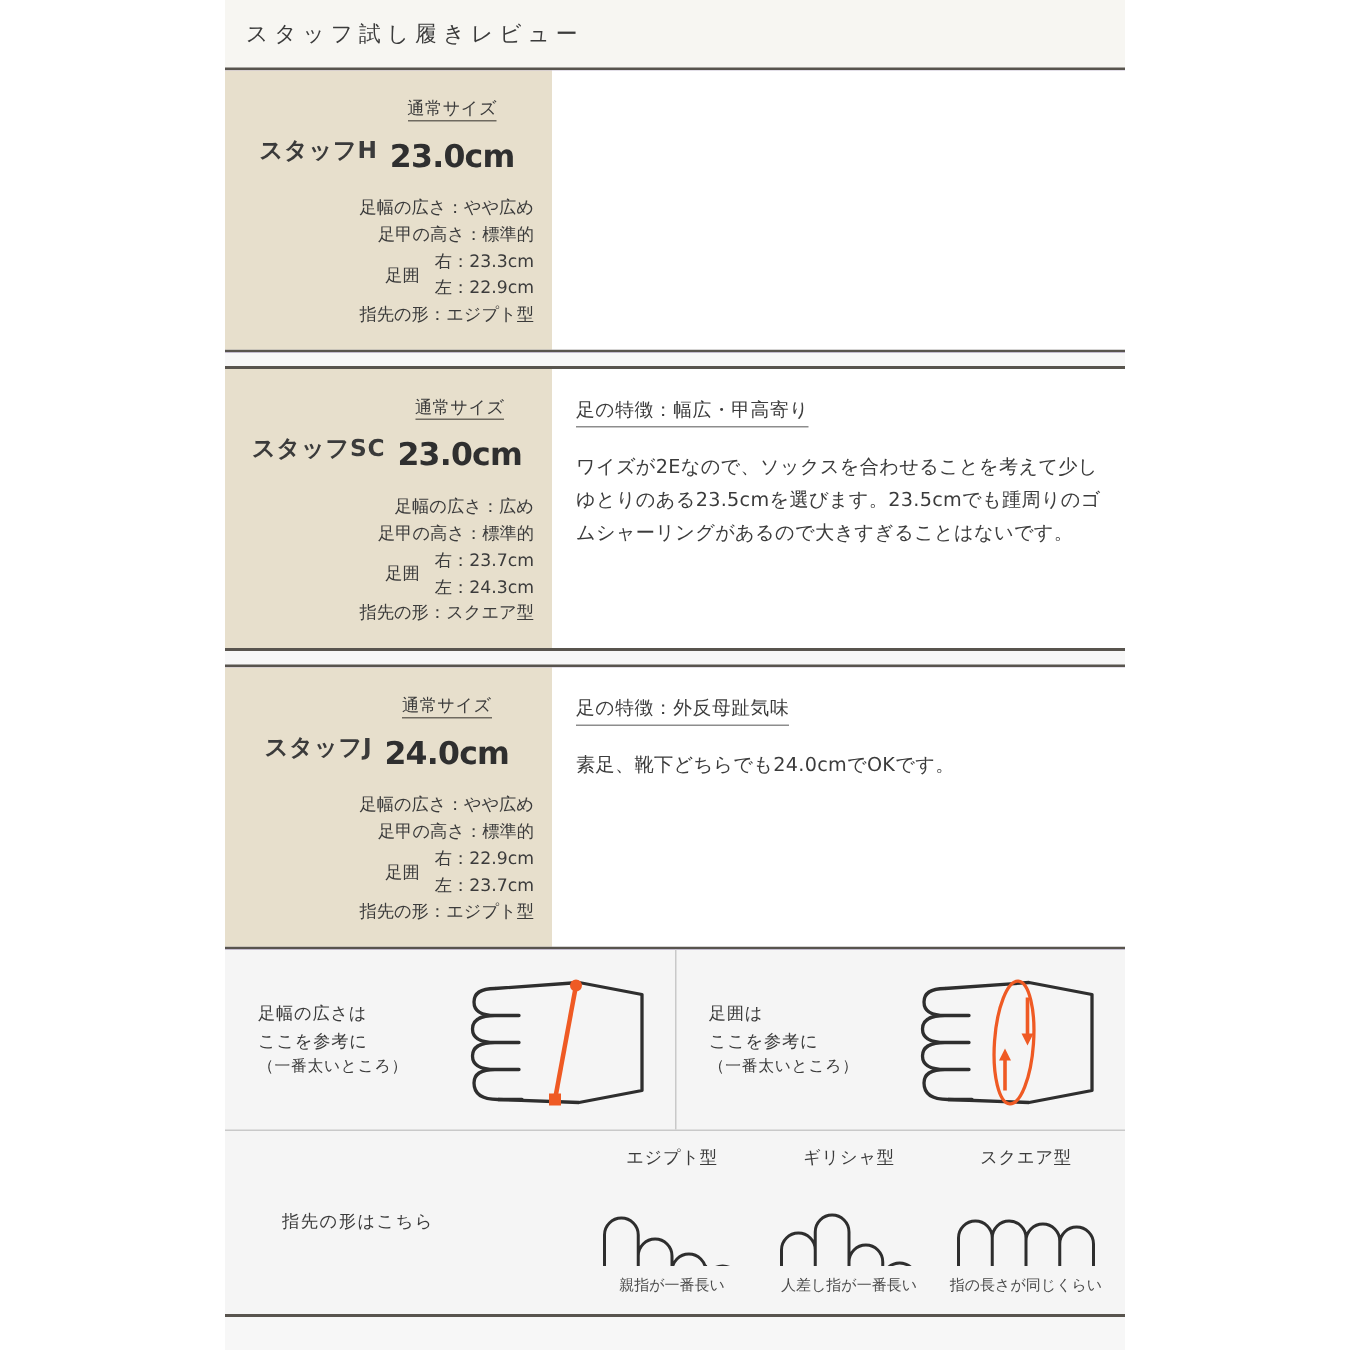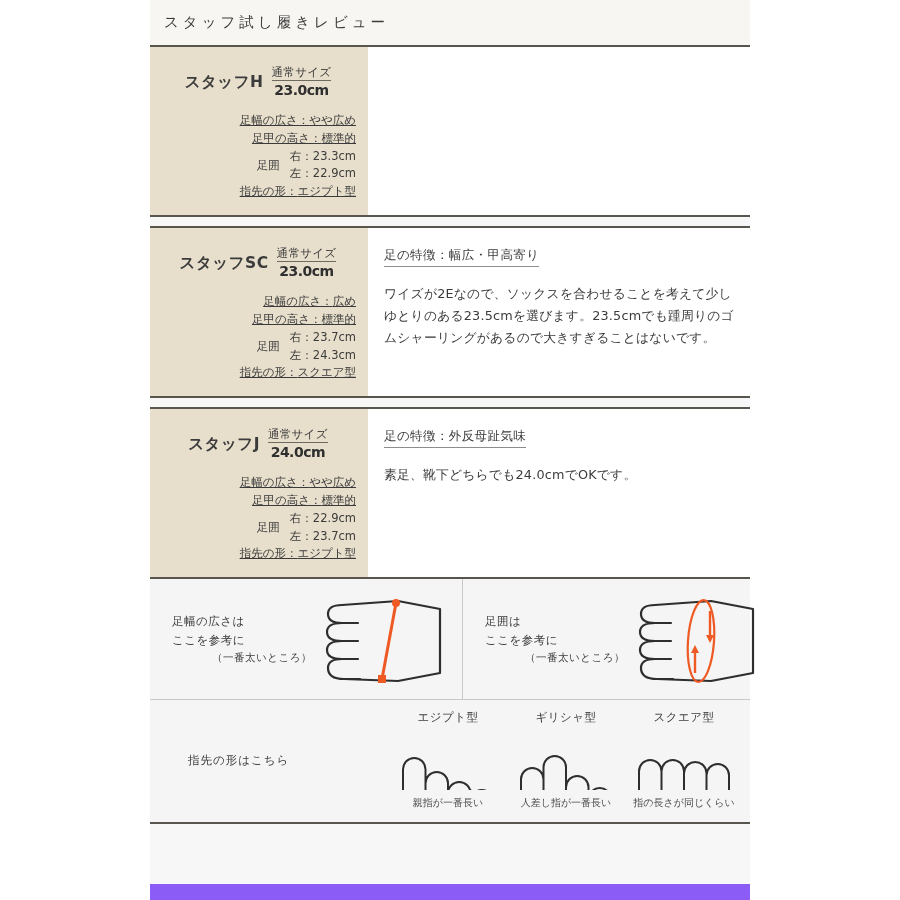--- a/index.html
+++ b/index.html
@@ -82,37 +82,36 @@
   .size-box { text-align: center; }
   .size-label {
     font-size: 11.5px;
     color: #3b3b3b;
     border-bottom: 1px solid #6f6a60;
     padding-bottom: 1px;
     letter-spacing: 0.3px;
     white-space: nowrap;
   }
   .size-value {
-    font-size: 14px;
+    font-size: 21px;
     font-weight: 700;
     color: #2f2f2f;
     letter-spacing: -0.5px;
-    margin-top: 2px;
+    margin-top: 12px;
     white-space: nowrap;
   }
   .spec-list {
     font-size: 11.5px;
     line-height: 1.55;
     color: #3b3b3b;
   }
   .spec-line {
     display: flex;
     justify-content: flex-end;
     white-space: nowrap;
-    text-decoration: underline;
   }
   .spec-k { text-align: right; }
   .spec-v { text-align: left; }
   .girth-block {
     display: flex;
     align-items: center;
     justify-content: flex-end;
     white-space: nowrap;
   }
   .girth-label {
@@ -163,21 +162,21 @@
   }
   .diagram-half + .diagram-half { border-left: 1px solid #c9c9c9; }
   .diagram-caption {
     font-size: 11.5px;
     line-height: 1.6;
     color: #3b3b3b;
     white-space: nowrap;
     padding-left: 16px;
     letter-spacing: 0.5px;
   }
-  .diagram-caption .small { font-size: 10.5px; margin-left: 40px; }
+  .diagram-caption .small { font-size: 10.5px; }
   .foot-svg { margin-left: auto; margin-right: 4px; }
 
   .diagram-bottom {
     display: flex;
     align-items: center;
     padding: 10px 4px 12px 4px;
   }
   .toe-lead {
     font-size: 11.5px;
     color: #3b3b3b;

